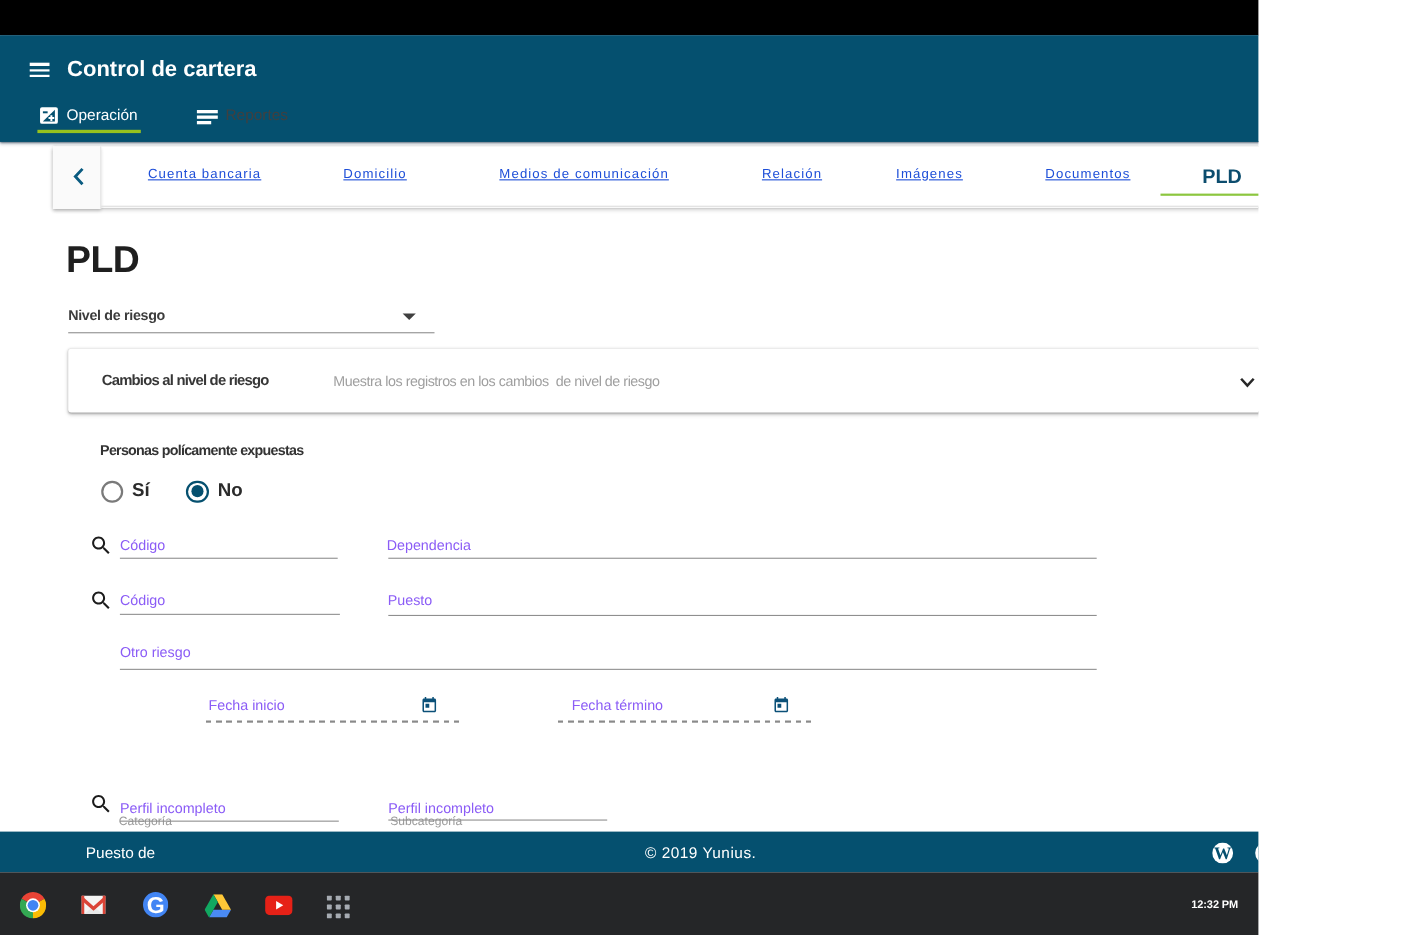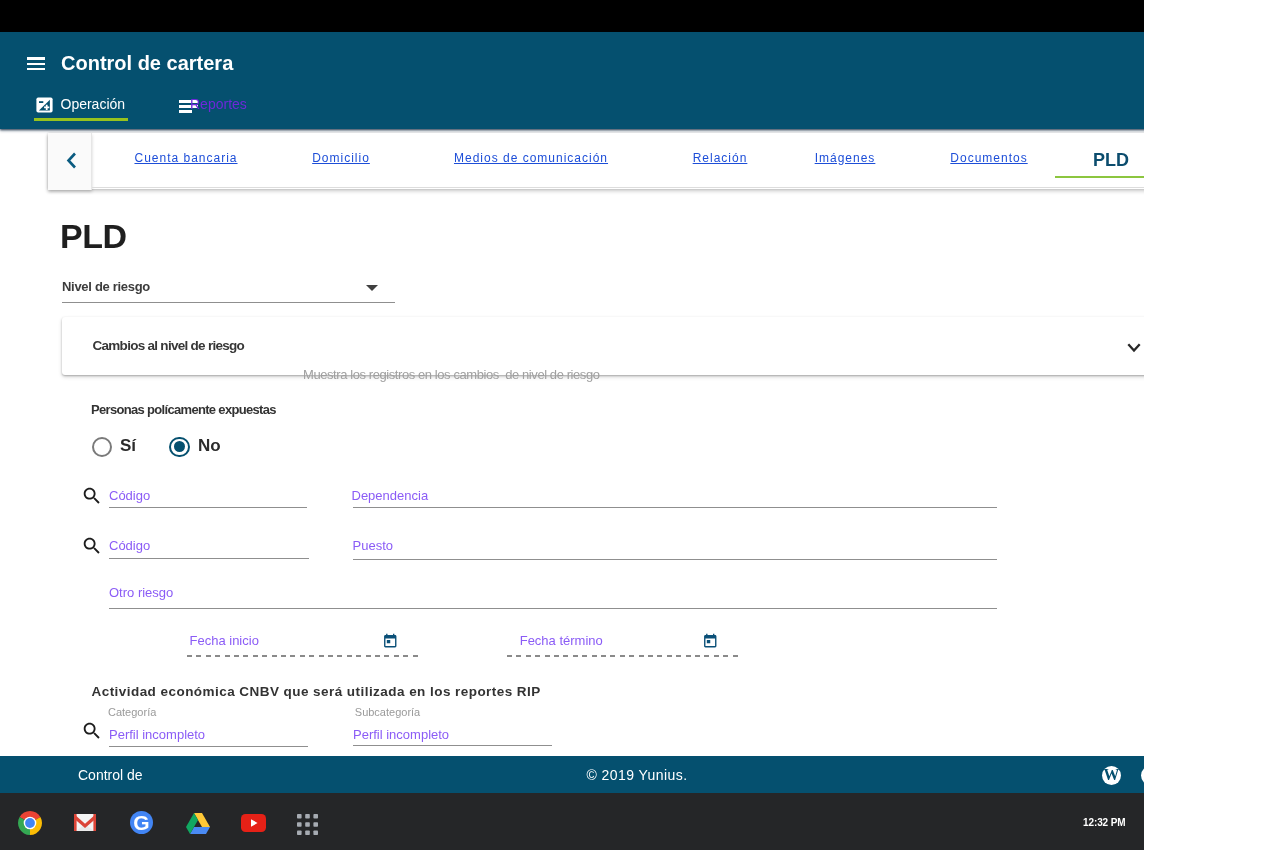--- a/index.html
+++ b/index.html
@@ -32,21 +32,21 @@
     <polygon points="13.9,2.7 13.9,13.4 2.9,13.4" fill="#05506F"></polygon>
     <rect x="3" y="4.2" width="4.3" height="1.8" fill="#05506F"></rect>
     <path d="M10.7 7.7 v5.2 M8.1 10.3 h5.2" stroke="#fff" stroke-width="1.8" fill="none"></path>
   </svg>
   <div class="abs" id="tab-op" style="left:60.5px;top:97.3px;font-size:14px;color:#fff;line-height:14px;">Operación</div>
   <div class="abs" style="left:34px;top:117.5px;width:94px;height:3px;background:#97C21E;"></div>
 
   <div class="abs" style="left:179px;top:100.4px;width:19.3px;height:2.4px;background:#fff;"></div>
   <div class="abs" style="left:179px;top:105.3px;width:19.3px;height:2.4px;background:#fff;"></div>
   <div class="abs" style="left:179px;top:110.2px;width:12.8px;height:2.4px;background:#fff;"></div>
-  <div class="abs" id="tab-rep" style="left:190px;top:97.3px;font-size:14px;color:#6d28d9;line-height:14px;">Reportes</div>
+  <div class="abs" id="tab-rep" style="left:205px;top:97.3px;font-size:14px;color:#404040;line-height:14px;">Reportes</div>
 
   <div class="abs" style="left:48px;top:133px;width:1180.5px;height:56px;background:#fff;box-shadow:0 2px 4px rgba(0,0,0,.22), 0 0 2px rgba(0,0,0,.12);"></div>
   <div class="abs" style="left:48px;top:133px;width:44px;height:57px;background:#fafafa;border-right:1px solid #e6e6e6;box-shadow:0 2px 3px rgba(0,0,0,.18);"></div>
   <div class="abs" style="left:1184.5px;top:132px;width:44px;height:58px;background:#fafafa;border-left:1px solid #e6e6e6;border-right:1px solid #eee;box-shadow:0 2px 3px rgba(0,0,0,.18);"></div>
   <div class="abs" style="left:92px;top:187.4px;width:1092px;height:1px;background:#dddddd;"></div>
   <svg class="abs" style="left:65.6px;top:151.6px;" width="11" height="17" viewBox="0 0 11 17">
     <path d="M9 1.5 L2.5 8.5 L9 15.5" stroke="#0A5B80" stroke-width="2.6" fill="none"></path>
   </svg>
   <svg class="abs" style="left:1203px;top:153px;" width="11" height="15" viewBox="0 0 11 15">
     <path d="M2 1.5 L8.5 7.5 L2 13.5" stroke="#8CC63F" stroke-width="2.6" fill="none"></path>
@@ -64,21 +64,21 @@
   <div class="abs" style="left:1055px;top:175.6px;width:118px;height:2.6px;background:#8CC63F;"></div>
 
   <div class="abs" style="left:60px;top:219px;font-size:34px;font-weight:bold;color:#1f1f1f;line-height:34px;letter-spacing:-0.5px;">PLD</div>
 
   <div class="abs" id="nivel" style="left:62px;top:279.6px;font-size:13px;font-weight:bold;color:#3c3c3c;line-height:13px;letter-spacing:-0.3px;">Nivel de riesgo</div>
   <div class="abs" style="left:366px;top:285px;width:0;height:0;border-left:6.3px solid transparent;border-right:6.3px solid transparent;border-top:6.5px solid #404040;"></div>
   <div class="abs" style="left:62px;top:301.6px;width:333px;height:1.2px;background:#8f8f8f;"></div>
 
   <div class="abs" style="left:62px;top:317px;width:1166px;height:58px;background:#fff;border-radius:3px;box-shadow:0 1px 2px rgba(0,0,0,.25), 0 2px 4px rgba(0,0,0,.15);"></div>
   <div class="abs" id="ptitle" style="left:92.5px;top:339.2px;font-size:13.5px;font-weight:bold;color:#373737;line-height:13.5px;letter-spacing:-0.72px;">Cambios al nivel de riesgo</div>
-  <div class="abs" id="phint" style="left:303px;top:339.5px;font-size:13px;color:#9f9f9f;line-height:13px;letter-spacing:-0.42px;margin-top:28px;">Muestra los registros en los cambios&nbsp; de nivel de riesgo</div>
+  <div class="abs" id="phint" style="left:303px;top:339.5px;font-size:13px;color:#9f9f9f;line-height:13px;letter-spacing:-0.42px;">Muestra los registros en los cambios&nbsp; de nivel de riesgo</div>
   <svg class="abs" style="left:1126.5px;top:342.5px;" width="14" height="10" viewBox="0 0 14 10">
     <path d="M1.3 1.3 L7 7.6 L12.7 1.3" stroke="#282828" stroke-width="2.3" fill="none"></path>
   </svg>
 
   <div class="abs" id="ppe" style="left:91px;top:402.6px;font-size:13px;font-weight:bold;color:#333;line-height:13.5px;letter-spacing:-0.68px;">Personas polícamente expuestas</div>
   <div class="abs" style="left:91.7px;top:436.5px;width:20.5px;height:20.5px;border:2.2px solid #7a7a7a;border-radius:50%;"></div>
   <div class="abs" style="left:120px;top:436.8px;font-size:17px;font-weight:bold;color:#2b2b2b;line-height:17px;">Sí</div>
   <div class="abs" style="left:169.4px;top:436.5px;width:20.5px;height:20.5px;border:2.6px solid #05506F;border-radius:50%;"></div>
   <div class="abs" style="left:174.2px;top:441.3px;width:11px;height:11px;background:#05506F;border-radius:50%;"></div>
   <div class="abs" style="left:198px;top:436.8px;font-size:17px;font-weight:bold;color:#2b2b2b;line-height:17px;">No</div>
@@ -106,35 +106,34 @@
   <svg class="abs" style="left:382px;top:633px;" width="16.5" height="16.5" viewBox="0 0 24 24" fill="#0B5078">
     <path d="M19 3h-1V1h-2v2H8V1H6v2H5c-1.11 0-1.99.9-1.99 2L3 19c0 1.1.89 2 2 2h14c1.1 0 2-.9 2-2V5c0-1.1-.9-2-2-2zm0 16H5V8h14v11zM7 10h5v5H7z"></path>
   </svg>
   <div class="abs dash" style="left:186.5px;top:655.3px;width:232px;"></div>
   <div class="abs fld" style="left:507.7px;top:634px;padding-left:12px;">Fecha término</div>
   <svg class="abs" style="left:701.7px;top:633px;" width="16.5" height="16.5" viewBox="0 0 24 24" fill="#0B5078">
     <path d="M19 3h-1V1h-2v2H8V1H6v2H5c-1.11 0-1.99.9-1.99 2L3 19c0 1.1.89 2 2 2h14c1.1 0 2-.9 2-2V5c0-1.1-.9-2-2-2zm0 16H5V8h14v11zM7 10h5v5H7z"></path>
   </svg>
   <div class="abs dash" style="left:506.5px;top:655.3px;width:231.5px;"></div>
 
-  <div class="abs" id="cnbv" style="left:91.5px;top:684.6px;font-size:13.5px;font-weight:bold;color:#333;line-height:13.5px;letter-spacing:0.45px;">Actividad económica CNBV que será utilizada en los reportes RIP</div>
   <div class="abs sml" style="left:108px;top:707.2px;">Categoría</div>
   <div class="abs sml" style="left:354.8px;top:707.2px;">Subcategoría</div>
   <svg class="abs srch" style="left:81px;top:719.8px;">
       <use href="#i-search"></use>
     </svg>
   <div class="abs fld" style="left:109px;top:728.4px;">Perfil incompleto</div>
   <div class="abs ul" style="left:109px;top:745.6px;width:198.5px;"></div>
   <div class="abs fld" style="left:353px;top:728.4px;">Perfil incompleto</div>
   <div class="abs ul" style="left:352.5px;top:745.2px;width:199px;"></div>
 
   <div class="abs" style="left:1266px;top:200px;width:5.4px;height:219px;background:#cdcdcd;border-radius:3px;"></div>
 
   <div class="abs" style="left:0;top:756px;width:1280px;height:37px;background:#05506F;"></div>
-  <div class="abs" style="left:78px;top:767.6px;font-size:14px;color:#fff;line-height:14px;">Control de</div>
+  <div class="abs" style="left:78px;top:767.6px;font-size:14px;color:#fff;line-height:14px;">Puesto de</div>
   <div class="abs" style="left:637px;top:767.6px;font-size:14px;color:#fff;line-height:14px;letter-spacing:0.45px;transform:translateX(-50%);white-space:nowrap;">© 2019 Yunius.</div>
 
   <svg class="abs" style="left:1101.5px;top:765.5px;" width="19" height="19" viewBox="0 0 24 24">
     <circle cx="12" cy="12" r="12" fill="#fff"></circle>
     <text x="12" y="18.3" font-family="Liberation Serif" font-size="20" font-weight="bold" fill="#05506F" text-anchor="middle">W</text>
   </svg>
 
   <svg class="abs" style="left:1141px;top:765.5px;" width="19" height="19" viewBox="0 0 24 24">
     <circle cx="12" cy="12" r="12" fill="#fff"></circle>
     <path fill="#05506F" d="M19.3 8.3c0 .2 0 .3 0 .5 0 4.8-3.6 10.3-10.3 10.3-2 0-3.9-.6-5.5-1.6.3 0 .6.1.9.1 1.7 0 3.2-.6 4.5-1.5-1.6 0-2.9-1.1-3.4-2.5.2 0 .4.1.7.1.3 0 .6 0 .9-.1-1.7-.3-2.9-1.8-2.9-3.5v0c.5.3 1 .4 1.6.5-1-.7-1.6-1.8-1.6-3 0-.7.2-1.3.5-1.8 1.8 2.2 4.4 3.6 7.4 3.8-.1-.3-.1-.6-.1-.8 0-2 1.6-3.6 3.6-3.6 1 0 2 .4 2.6 1.1.8-.2 1.6-.5 2.3-.9-.3.8-.8 1.5-1.6 2 .7-.1 1.4-.3 2.1-.6-.4.7-1 1.3-1.7 1.8z"></path>
@@ -209,18 +208,18 @@
   <svg width="0" height="0" style="position:absolute">
     <defs>
       <g id="i-search">
         <path transform="scale(0.91)" d="M15.5 14h-.79l-.28-.27C15.41 12.59 16 11.11 16 9.5 16 5.91 13.09 3 9.5 3S3 5.91 3 9.5 5.91 16 9.5 16c1.61 0 3.09-.59 4.23-1.57l.27.28v.79l5 4.99L20.49 19l-4.99-5zm-6 0C7.01 14 5 11.99 5 9.5S7.01 5 9.5 5 14 7.01 14 9.5 11.99 14 9.5 14z" fill="#1c1c1c"></path>
       </g>
     </defs>
   </svg>
   <style>
     .srch { width:22px; height:22px; }
     .fld { font-size:13px; color:#8b5cf6; line-height:13px; }
-    .sml { font-size:11px; color:#9a9a9a; line-height:11px; }
+    .sml { font-size:11px; color:#9a9a9a; line-height:11px;margin-top:35px; }
     .ul { height:1.2px; background:#8f8f8f; }
     .dash { height:1.8px; background:repeating-linear-gradient(90deg,#8a8a8a 0 5px,transparent 5px 9.4px); }
   </style>
 
 </div>
 
 </body></html>

